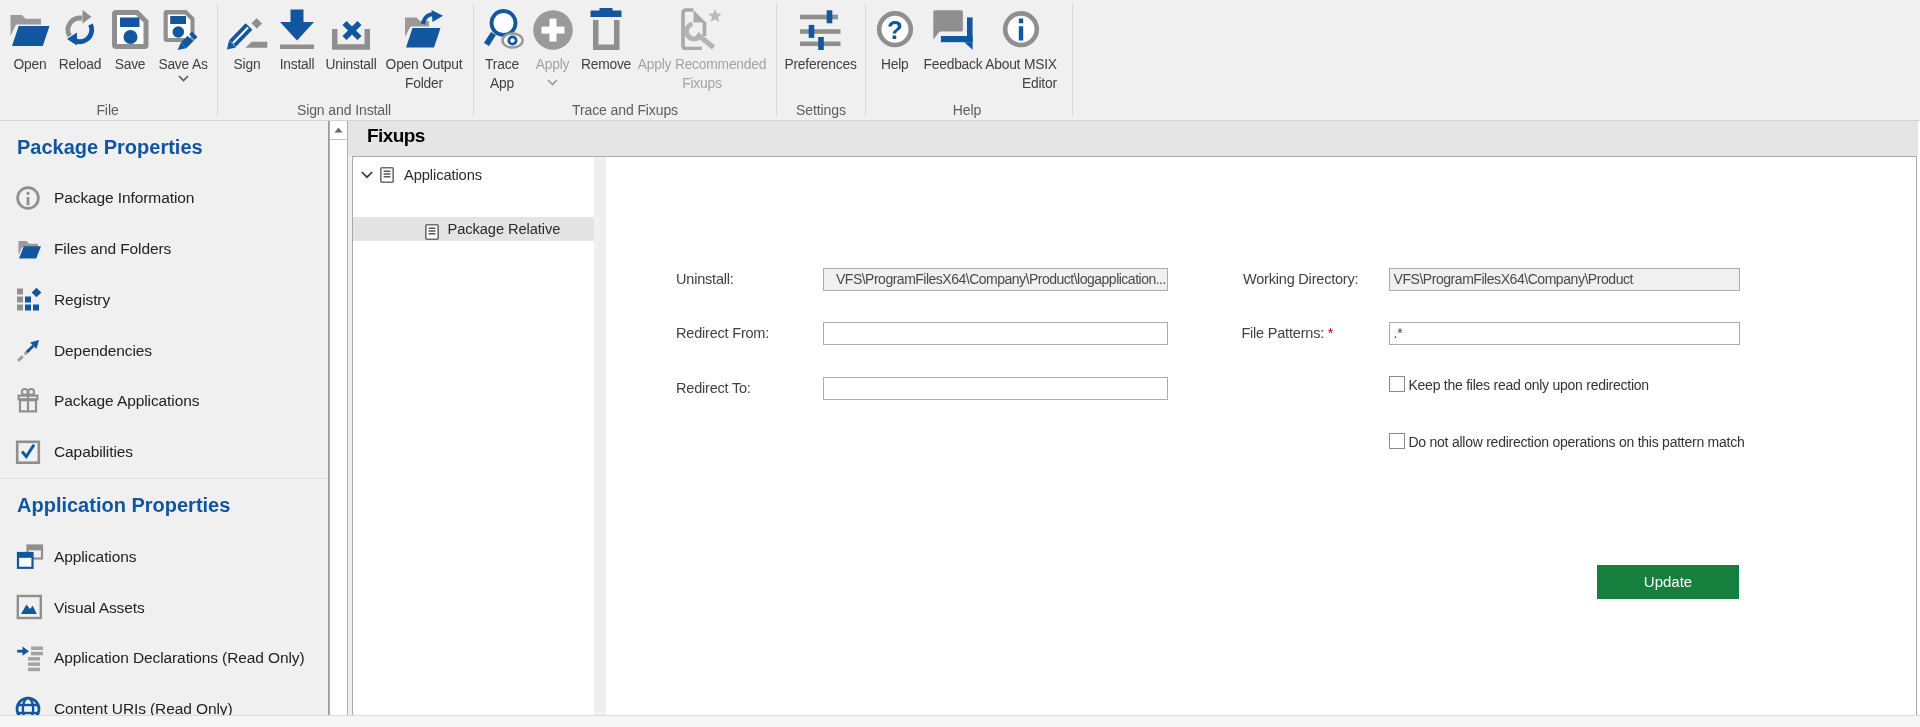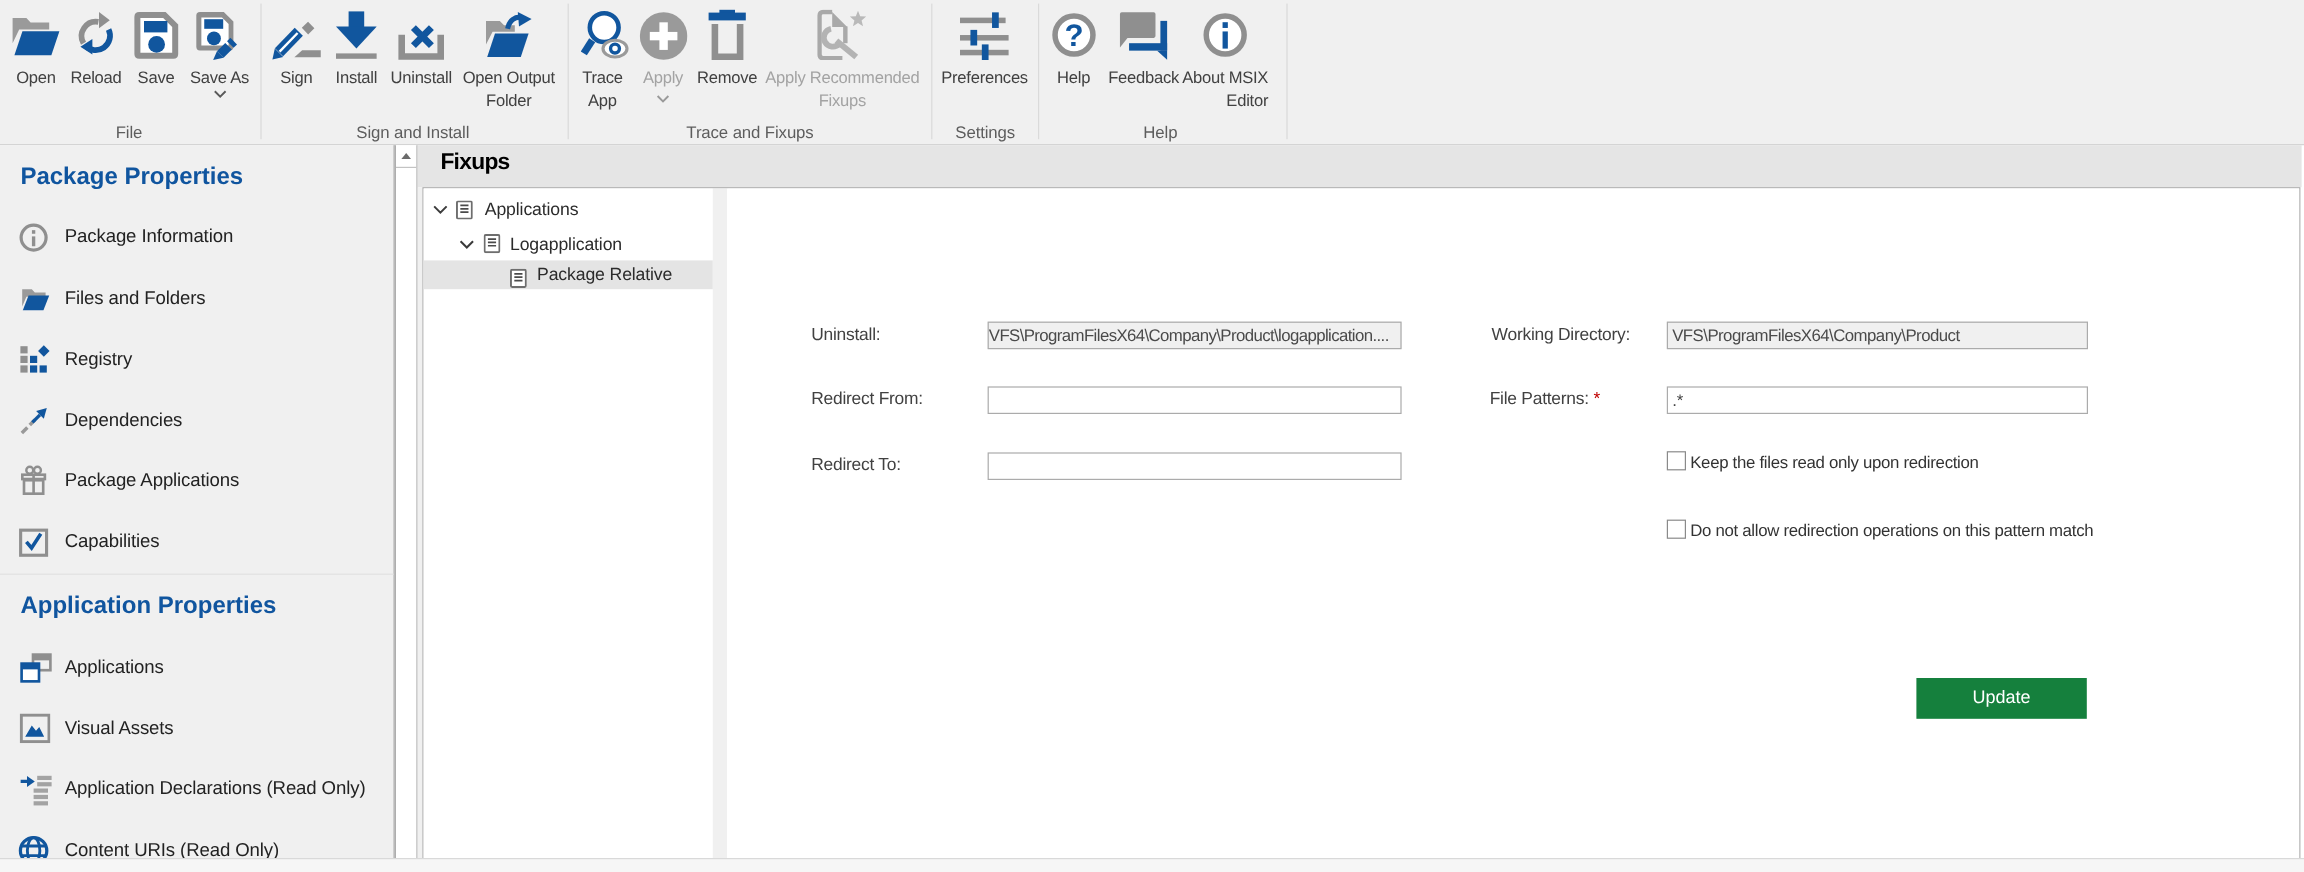--- a/index.html
+++ b/index.html
@@ -44,21 +44,21 @@
 #tree { position:absolute; left:0; top:0; width:241px; height:558px; background:#fff; }
 #splitter { position:absolute; left:241px; top:0; width:12px; height:558px; background:#f0f0f0; }
 .trow { position:absolute; left:0; width:241px; height:29px; }
 .trow .txt { position:absolute; font-size:14.7px; letter-spacing:-0.1px; color:#2b2b2b; top:50%;
   transform:translateY(-50%); white-space:nowrap; }
 #form { position:absolute; left:253px; top:0; width:1310px; height:558px; background:#fff; }
 
 .flabel { position:absolute; font-size:14.5px; letter-spacing:-0.2px; color:#414141; white-space:nowrap;
   transform:translateY(-50%); }
 .finput { position:absolute; height:23px; border:1px solid #ababab; background:#fff;
-  font-size:14px; letter-spacing:-0.1px; color:#444; line-height:21px; padding-left:0; white-space:nowrap;
+  font-size:14px; letter-spacing:-0.1px; color:#444; line-height:21px; padding-left:12px; white-space:nowrap;
   overflow:hidden; }
 .finput.dis { background:#f0f0f0; color:#4a4a4a; }
 .fcheck { position:absolute; width:16px; height:16px; border:1px solid #8a8a8a; background:#fff; }
 .fchecklabel { position:absolute; font-size:14px; letter-spacing:-0.25px; color:#333; white-space:nowrap;
   transform:translateY(-50%); }
 #updbtn { position:absolute; background:#15803d; color:#fff; font-size:15px;
   text-align:center; }
 
 #bottomstrip { position:absolute; left:0; top:715px; width:1920px; height:12px;
   background:#f6f6f6; border-top:1px solid #d9d9d9; }
@@ -365,32 +365,20 @@
         <svg class="abs" style="left:7.5px;top:10.5px;" width="12" height="8" viewBox="0 0 12 8">
             <polyline points="0.8,1 6,6.2 11.2,1" stroke="#3c3c3c" stroke-width="1.7" fill="none"></polyline>
           </svg>
         <svg class="abs" style="left:27px;top:6px;" width="14" height="16" viewBox="0 0 14 16">
           <rect x="0.8" y="0.8" width="12.4" height="14.4" rx="1" fill="#fff" stroke="#6e6e6e" stroke-width="1.6"></rect>
           <line x1="3.6" y1="4.2" x2="10.4" y2="4.2" stroke="#4a4a4a" stroke-width="1.4"></line>
           <line x1="3.6" y1="7" x2="10.4" y2="7" stroke="#4a4a4a" stroke-width="1.4"></line>
           <line x1="3.6" y1="9.8" x2="10.4" y2="9.8" stroke="#4a4a4a" stroke-width="1.4"></line>
         </svg>
         <div class="txt" style="left:51px;">Applications</div>
-      </div>
-      <div class="trow" style="top:32px;">
-        <svg class="abs" style="left:30px;top:10.5px;" width="12" height="8" viewBox="0 0 12 8">
-            <polyline points="0.8,1 6,6.2 11.2,1" stroke="#3c3c3c" stroke-width="1.7" fill="none"></polyline>
-          </svg>
-        <svg class="abs" style="left:50px;top:6px;" width="14" height="16" viewBox="0 0 14 16">
-          <rect x="0.8" y="0.8" width="12.4" height="14.4" rx="1" fill="#fff" stroke="#6e6e6e" stroke-width="1.6"></rect>
-          <line x1="3.6" y1="4.2" x2="10.4" y2="4.2" stroke="#4a4a4a" stroke-width="1.4"></line>
-          <line x1="3.6" y1="7" x2="10.4" y2="7" stroke="#4a4a4a" stroke-width="1.4"></line>
-          <line x1="3.6" y1="9.8" x2="10.4" y2="9.8" stroke="#4a4a4a" stroke-width="1.4"></line>
-        </svg>
-        <div class="txt" style="left:72px;">Logapplication</div>
       </div>
       <div class="trow" style="top:60.3px;height:24px;background:#e4e4e4;">
         <svg class="abs" style="left:71.5px;top:6.5px;" width="14" height="16" viewBox="0 0 14 16">
           <rect x="0.8" y="0.8" width="12.4" height="14.4" rx="1" fill="#fff" stroke="#6e6e6e" stroke-width="1.6"></rect>
           <line x1="3.6" y1="4.2" x2="10.4" y2="4.2" stroke="#4a4a4a" stroke-width="1.4"></line>
           <line x1="3.6" y1="7" x2="10.4" y2="7" stroke="#4a4a4a" stroke-width="1.4"></line>
           <line x1="3.6" y1="9.8" x2="10.4" y2="9.8" stroke="#4a4a4a" stroke-width="1.4"></line>
         </svg>
         <div class="txt" style="left:94.5px;">Package Relative</div>
       </div>

